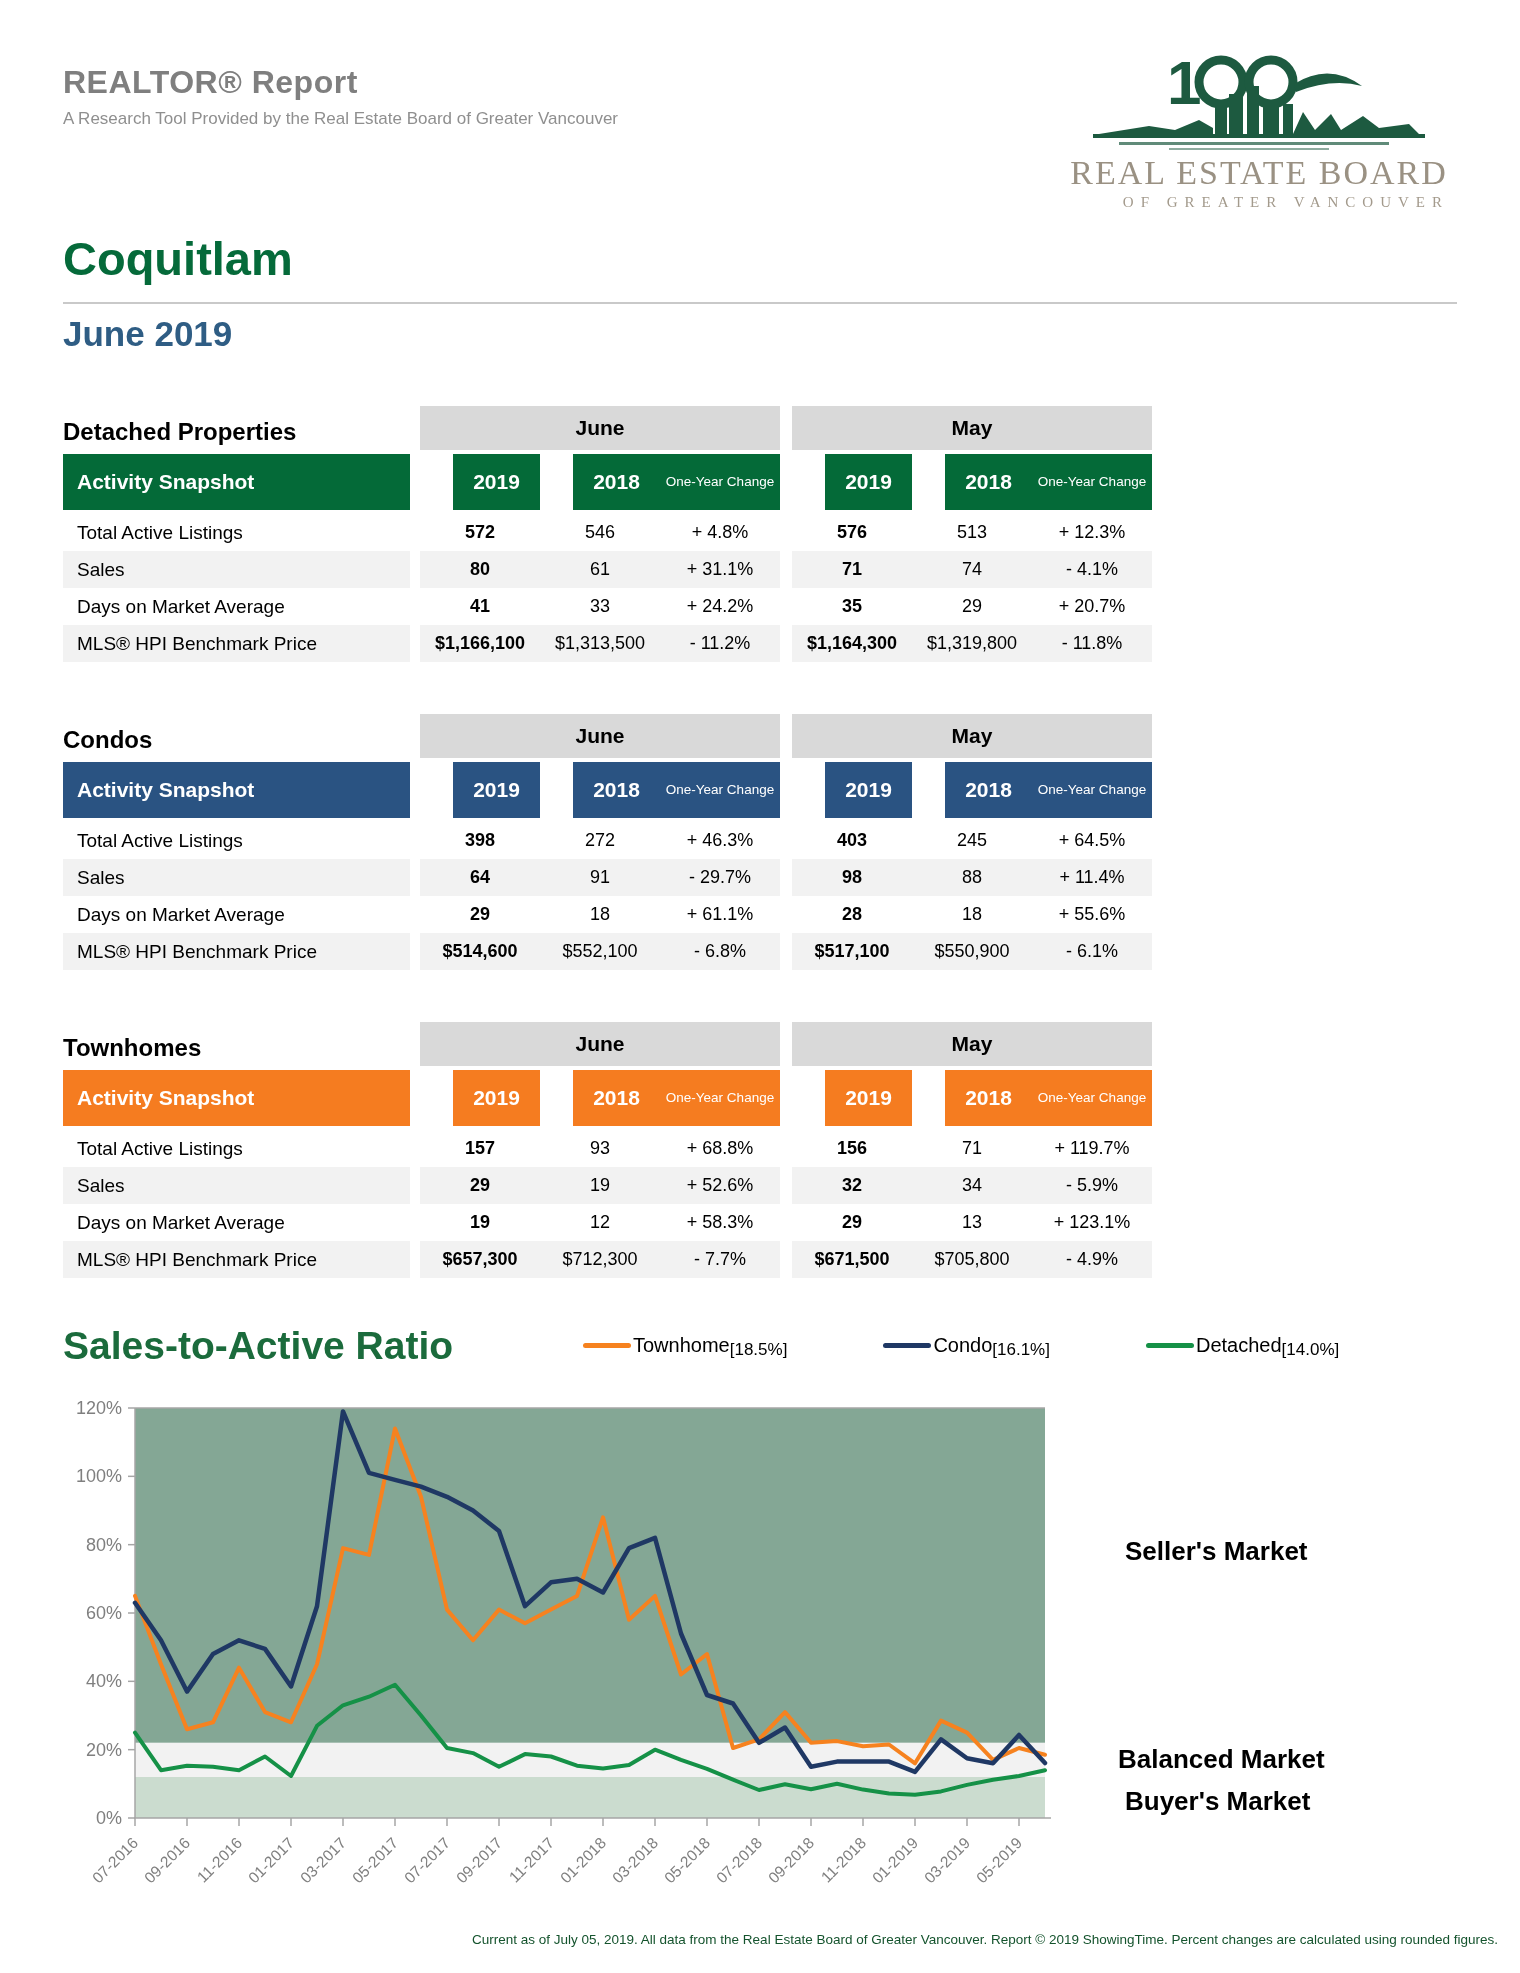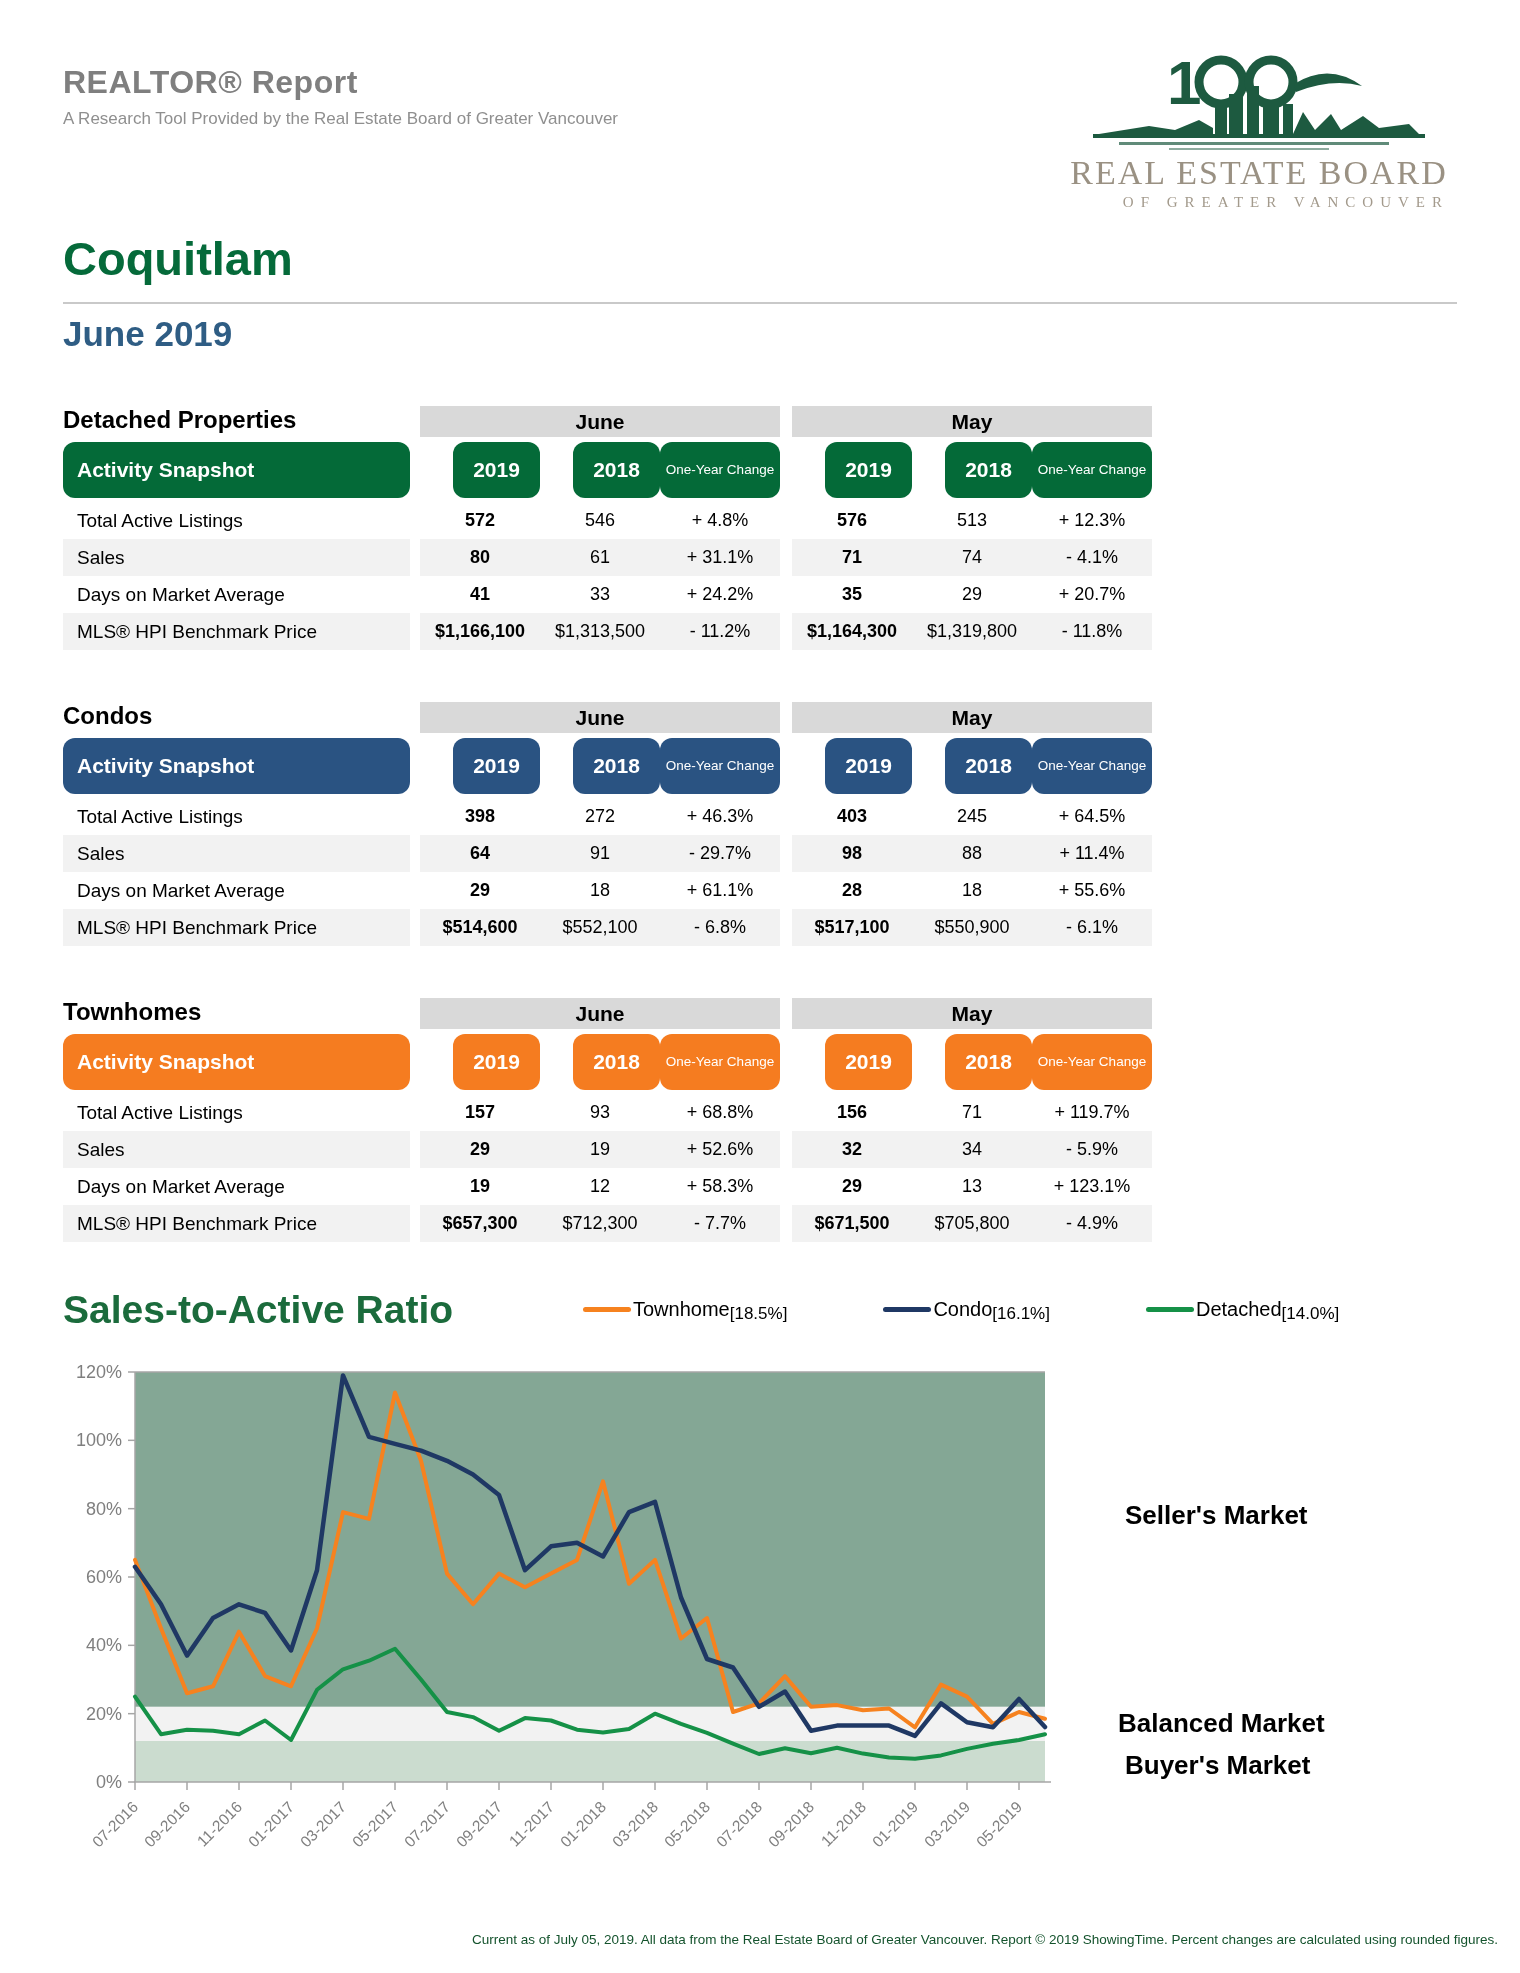--- a/index.html
+++ b/index.html
@@ -14,23 +14,23 @@
   .logo-word2{font-family:"Liberation Serif",serif;color:#a39a8c;font-size:15px;letter-spacing:7px;margin-top:2px;white-space:nowrap;text-align:right;}
   .city{font-size:47px;font-weight:bold;color:#056a3a;margin-top:20px;}
   .rule{height:2px;background:#c9c9c9;margin:16px 0 10px 0;}
   .period{font-size:35px;font-weight:bold;color:#2f5d84;}
   
   .tbl{margin-top:52px;width:1089px;}
   .trow{display:grid;}
   .trow.head5{grid-template-columns:347px 10px 360px 12px 360px;}
   .trow.cols9{grid-template-columns:347px 10px 120px 120px 120px 12px 120px 120px 120px;}
   .section-title{font-size:24px;font-weight:bold;display:flex;align-items:flex-end;padding-bottom:4px;}
-  .band{background:#d9d9d9;height:31px;display:flex;align-items:center;justify-content:center;font-size:21px;font-weight:bold;}
+  .band{background:#d9d9d9;height:44px;display:flex;align-items:center;justify-content:center;font-size:21px;font-weight:bold;}
   .ahead{margin-top:4px;margin-bottom:4px;}
-  .ahead>.cell{background:var(--accent);color:#fff;height:56px;display:flex;align-items:center;justify-content:center;border-radius:12px;}
+  .ahead>.cell{background:var(--accent);color:#fff;height:56px;display:flex;align-items:center;justify-content:center;}
   .ahead .c-label{justify-content:flex-start;padding-left:14px;font-size:21px;font-weight:bold;box-sizing:border-box;}
   .ahead .yr{font-size:21px;font-weight:bold;margin-left:33px;}
   .ahead .oyc{font-size:13.5px;line-height:1.2;text-align:center;}
   .drow>.cell{height:37px;display:flex;align-items:center;justify-content:center;font-size:18px;background:#fff;}
   .drow .c-label{justify-content:flex-start;padding-left:14px;font-size:19px;box-sizing:border-box;}
   .drow.alt>.cell{background:#f2f2f2;}
   .drow .b{font-weight:bold;}
   .gap{background:#fff;}
   
   .chart-wrap{margin-top:46px;position:relative;}

